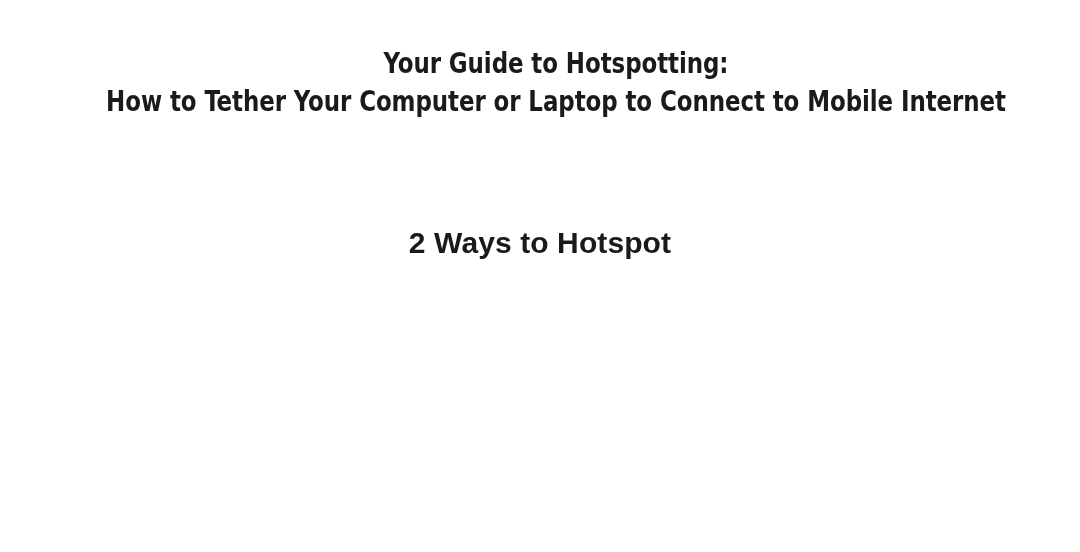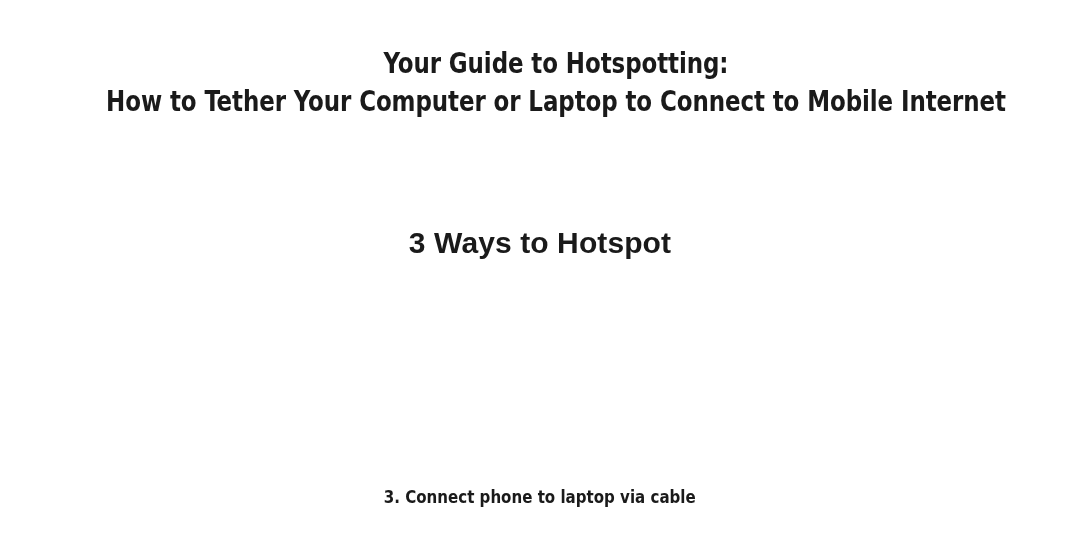--- a/index.html
+++ b/index.html
@@ -112,33 +112,30 @@
 </head>
 <body>
 
 <div class="page">
 
   <div class="title-block">
     <span class="title-line">Your Guide to Hotspotting:</span>
     <span class="title-line">How to Tether Your Computer or Laptop to Connect to Mobile Internet</span>
   </div>
 
-  <div class="section-heading">3 Ways to Hotspot</div>
+  <div class="section-heading">2 Ways to Hotspot</div>
 
   <div class="illustration-row">
     <div class="illustration-cell">
       <div class="broken-image" aria-label=""></div>
     </div>
     <div class="illustration-cell">
       <div class="broken-image" aria-label=""></div>
     </div>
     <div class="illustration-cell">
       <div class="broken-image" aria-label=""></div>
     </div>
   </div>
 
   <div class="caption-row">
-    <div class="caption-cell">
-      <span class="caption-text">3. Connect phone to laptop via cable</span>
-    </div>
   </div>
 
 </div>
 
 </body></html>

